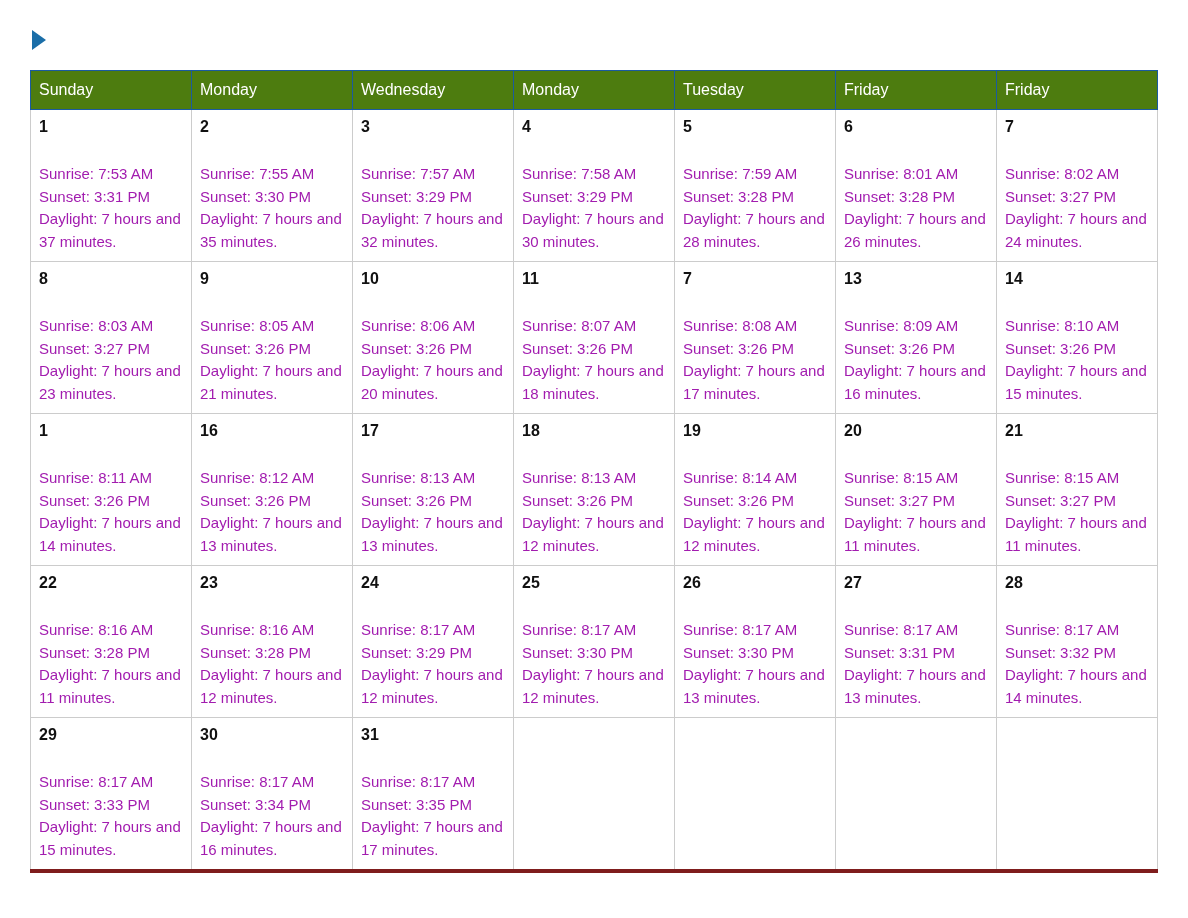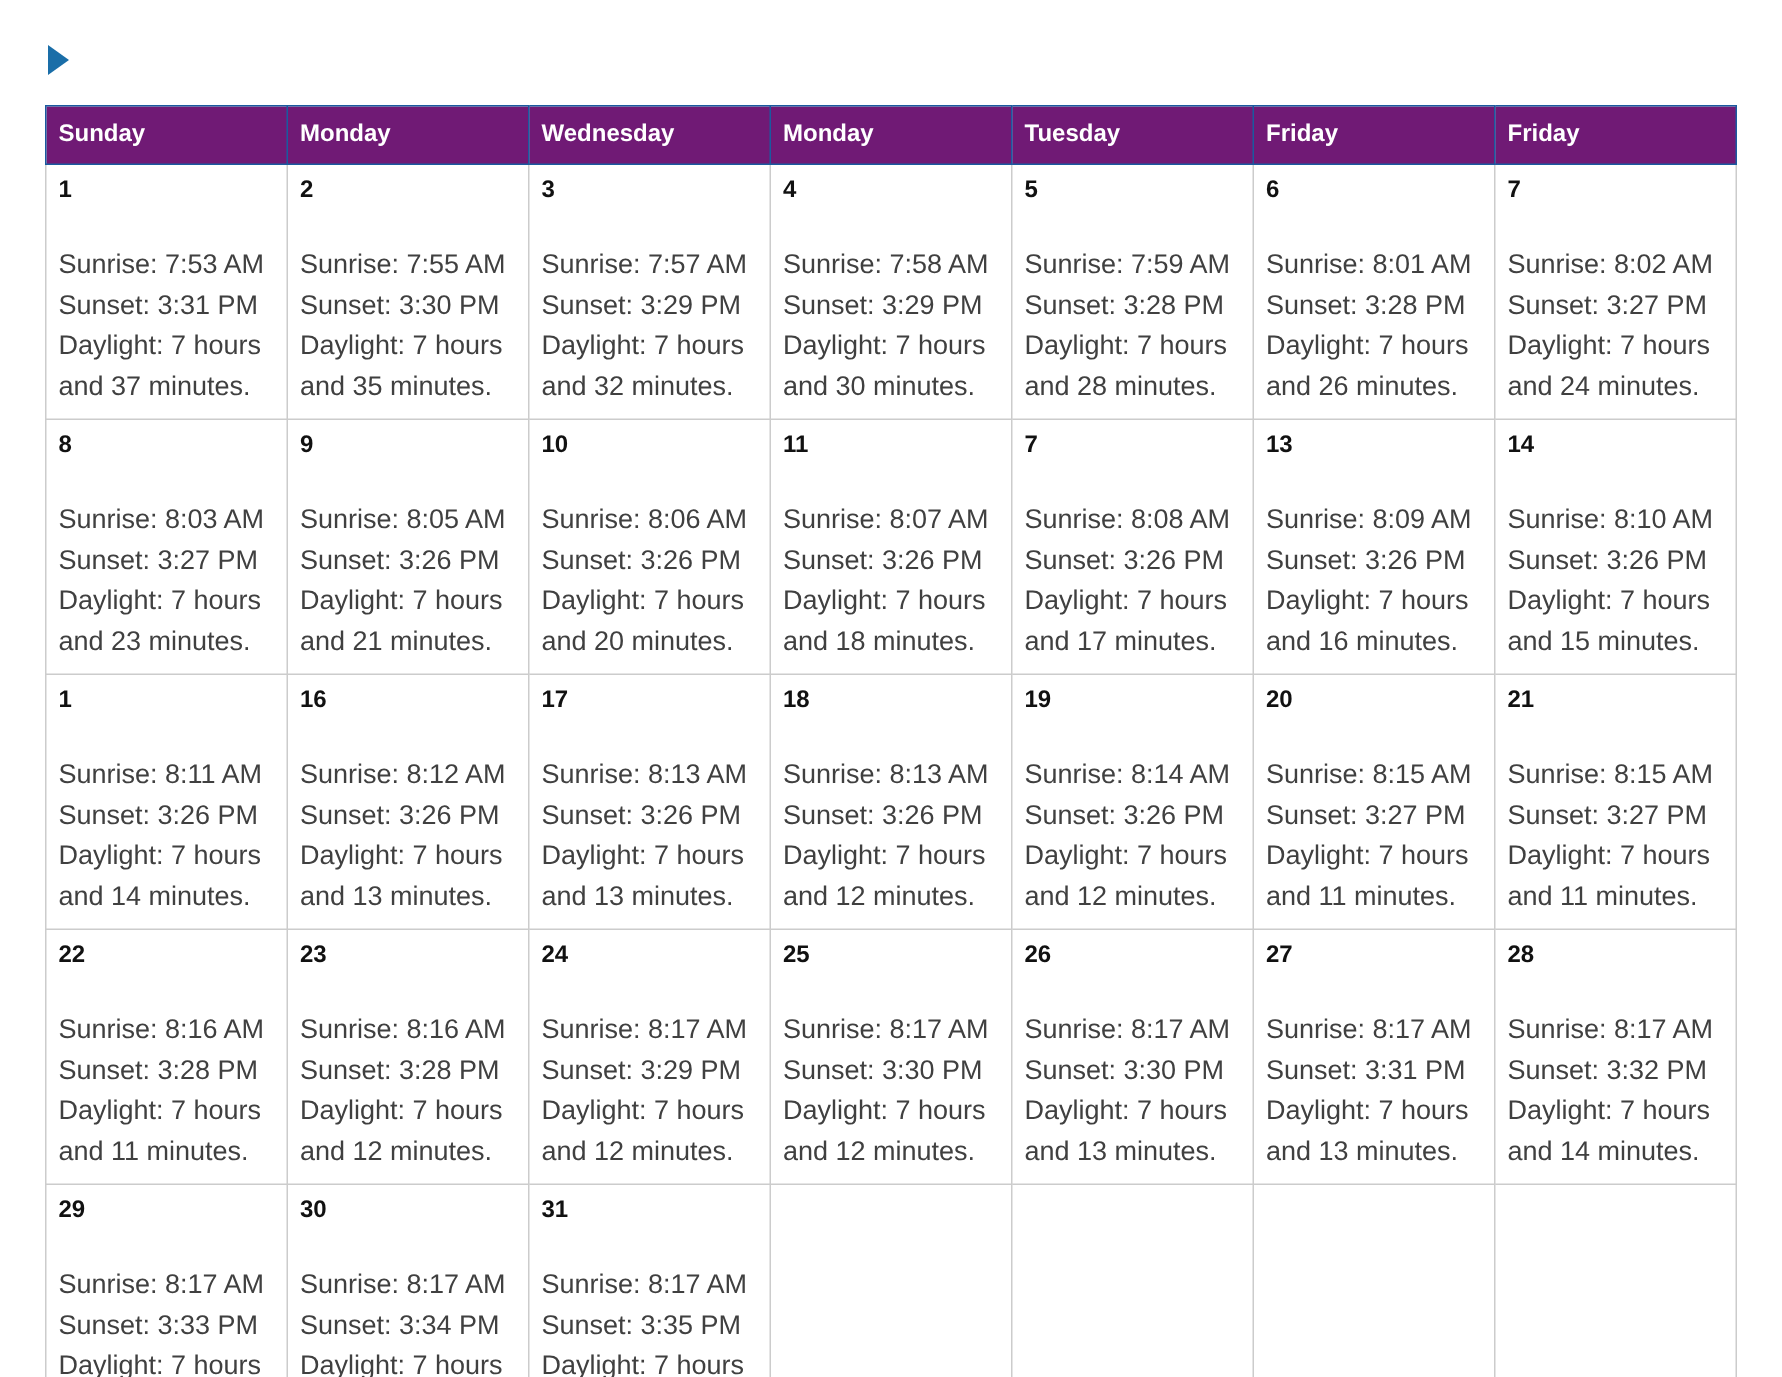--- a/index.html
+++ b/index.html
@@ -55,52 +55,52 @@
       font-size: 22px;
       color: #333;
       margin-top: 4px;
     }
     .calendar {
       width: 100%;
       border-collapse: collapse;
       border: 1px solid #ccc;
     }
     .calendar th {
-      background-color: #701a75;
+      background-color: #4d7c0f;
       color: #fff;
       font-size: 16px;
       padding: 10px 8px;
       text-align: left;
       border: 1px solid #1a5a9f;
-      font-weight: bold;
+      font-weight: normal;
     }
     .calendar td {
       vertical-align: top;
       padding: 8px;
       border: 1px solid #ccc;
       width: calc(100% / 7);
       min-height: 110px;
     }
     .day-num {
       font-size: 16px;
       font-weight: bold;
       color: #111;
       margin-bottom: 4px;
     }
     .day-info {
-      font-size: 18px;
-      color: #404040;
+      font-size: 15px;
+      color: #a21caf;
       line-height: 1.5;
       margin-top: 27px;
     }
     .empty-cell {
       background: #fff;
     }
     tr:last-child td {
-      border-bottom: 6px solid #7f1d1d;
+      border-bottom: 4px solid #7f1d1d;
     }
   </style>
 </head>
 <body>
 
 <div class="header">
   <div class="logo">
     <div class="logo-text">
       <span class="logo-general"></span>
       <span class="logo-arrow"></span>

